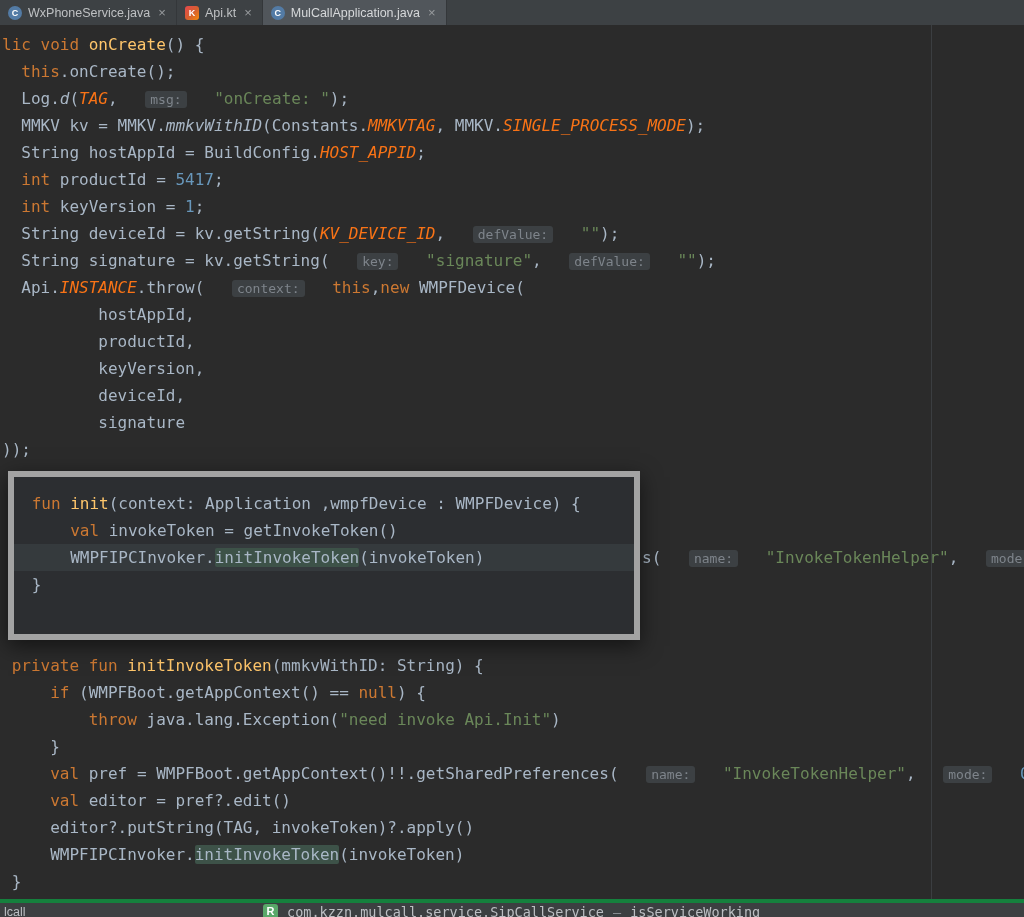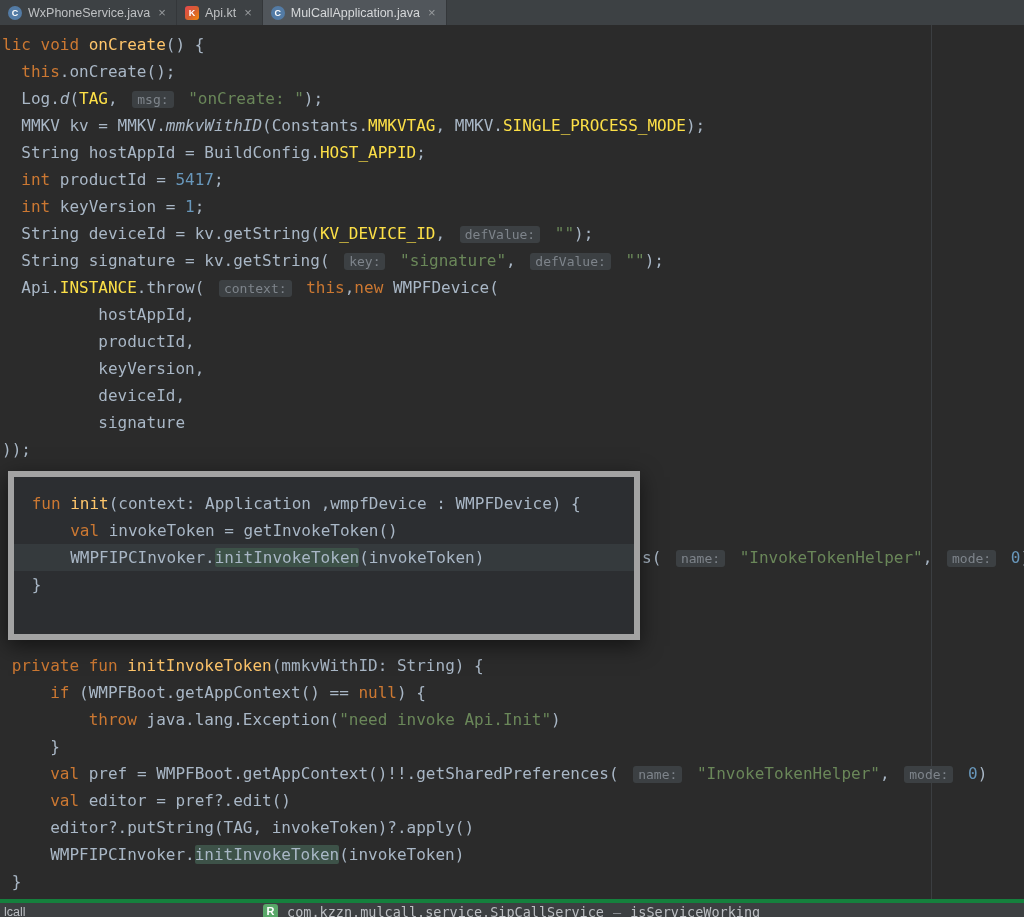--- a/index.html
+++ b/index.html
@@ -28,25 +28,25 @@
   .code-top{top:6px;}
   .code-fragment{top:519px;left:642px;width:382px;padding-left:0;}
   .code-lower{top:627px;}
 
   .code-line{height:27px;line-height:27px;white-space:pre;
              font-family:"DejaVu Sans Mono",monospace;font-size:16px;color:#a9b7c6;}
   .tk-plain{color:#a9b7c6;}
   .tk-kw{color:#cc7832;}
   .tk-str{color:#6a8759;}
   .tk-num{color:#6897bb;}
-  .tk-const{color:#fde047;}
+  .tk-const{color:#f97316;font-style:italic;}
   .tk-method{color:#ffc66b;}
   .tk-smethod{color:#a9b7c6;font-style:italic;}
   .tk-hint{font-family:"DejaVu Sans Mono",monospace;font-size:13px;background:#3c4043;
-           color:#7e848b;padding:1px 5px;border-radius:3px;margin:0 5px;}
+           color:#7e848b;padding:1px 5px;border-radius:3px;margin:0 18px;}
   .tk-hl{background:#3d5248;color:#a9b7c6;border-radius:2px;}
   .hl-line{background:#353a3d;}
 
   
   .popup{position:absolute;left:8px;top:446px;width:632px;height:169px;background:#2c2e31;
          border:6px solid #a3a3a3;box-shadow:0 6px 20px rgba(0,0,0,.55);
          box-sizing:border-box;padding-top:13px;overflow:hidden;z-index:5;}
   .popup .code-line{padding-left:8px;}
 
   

